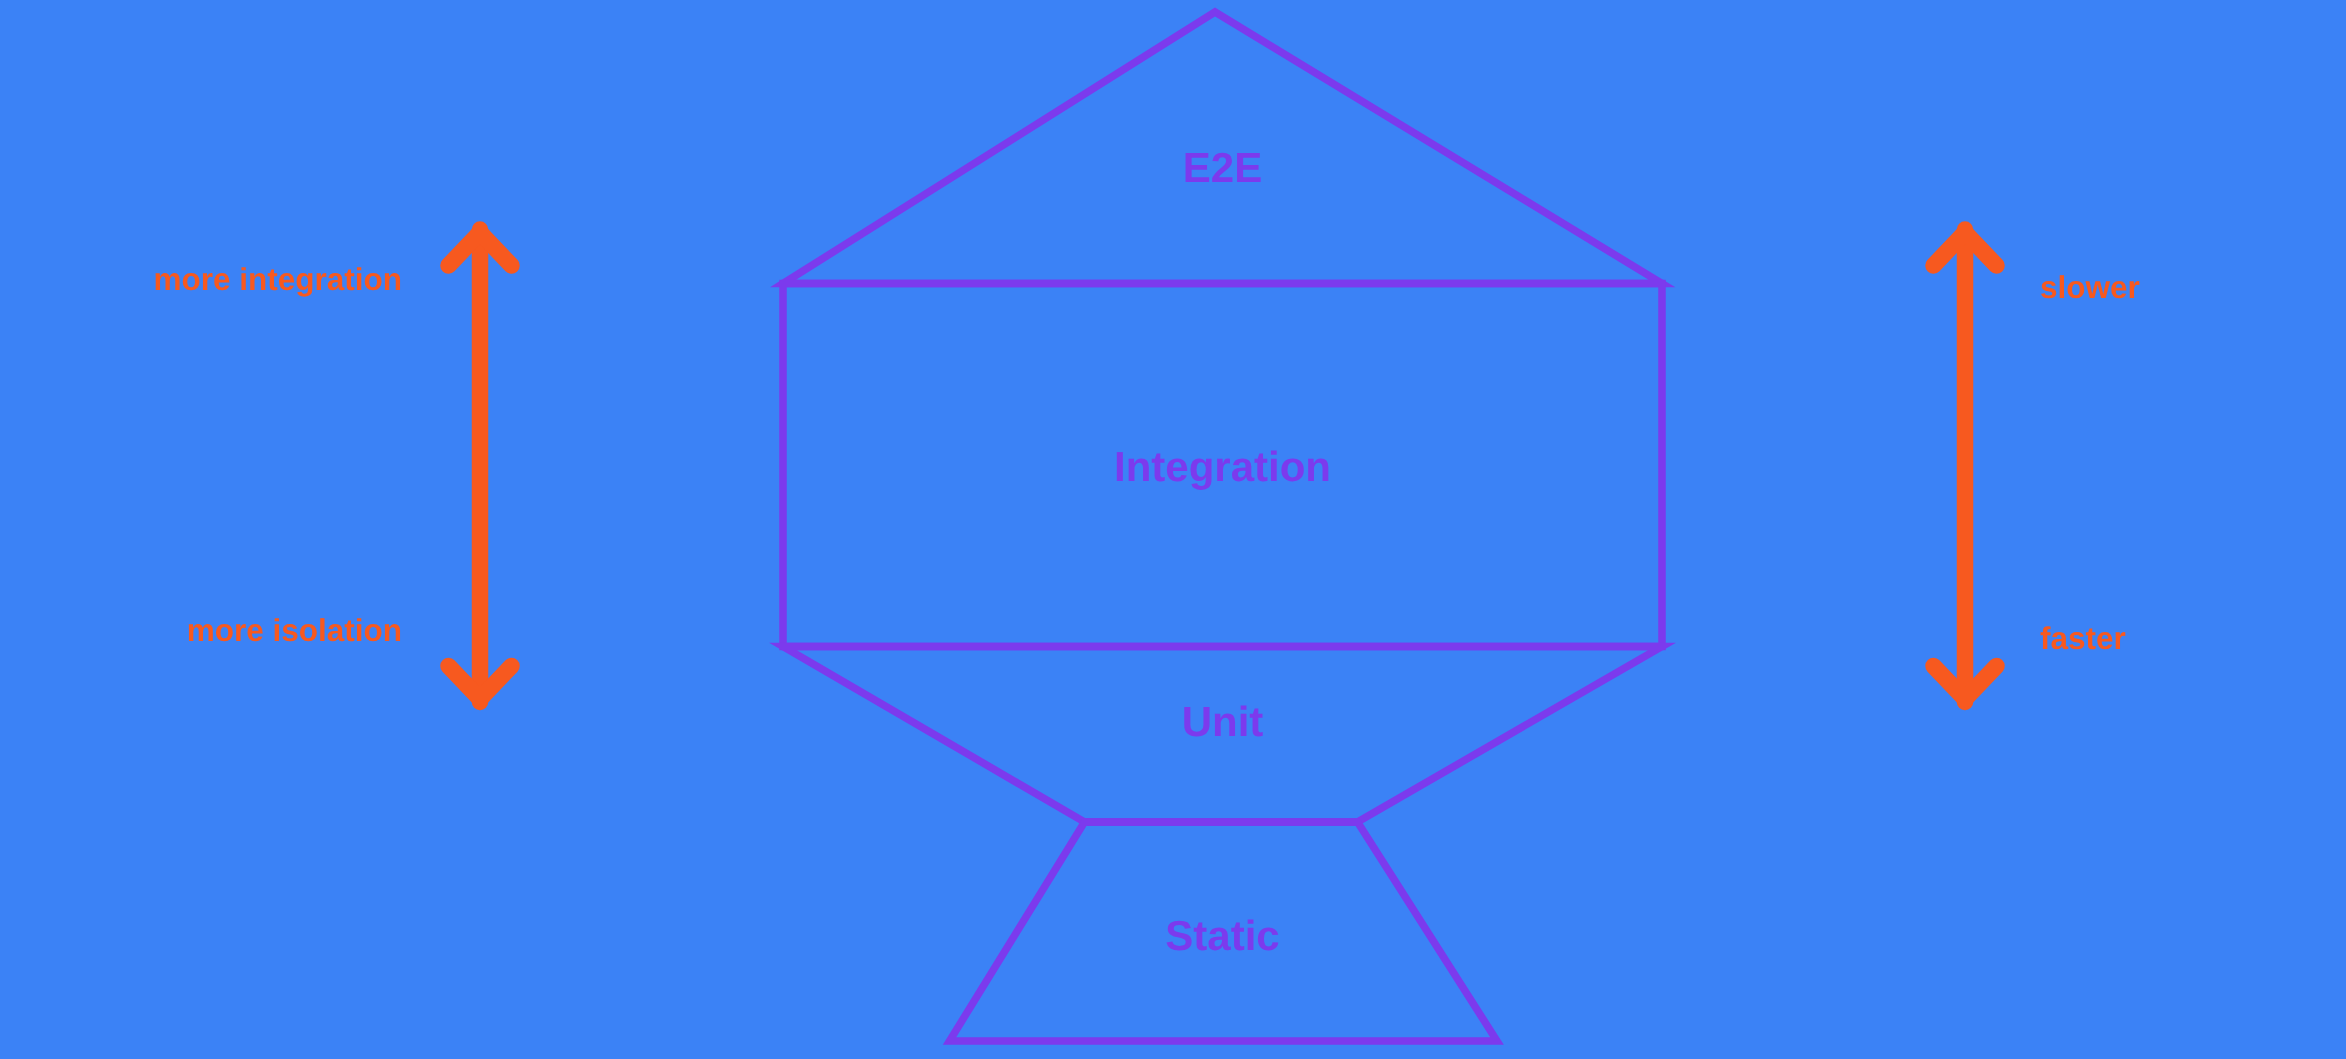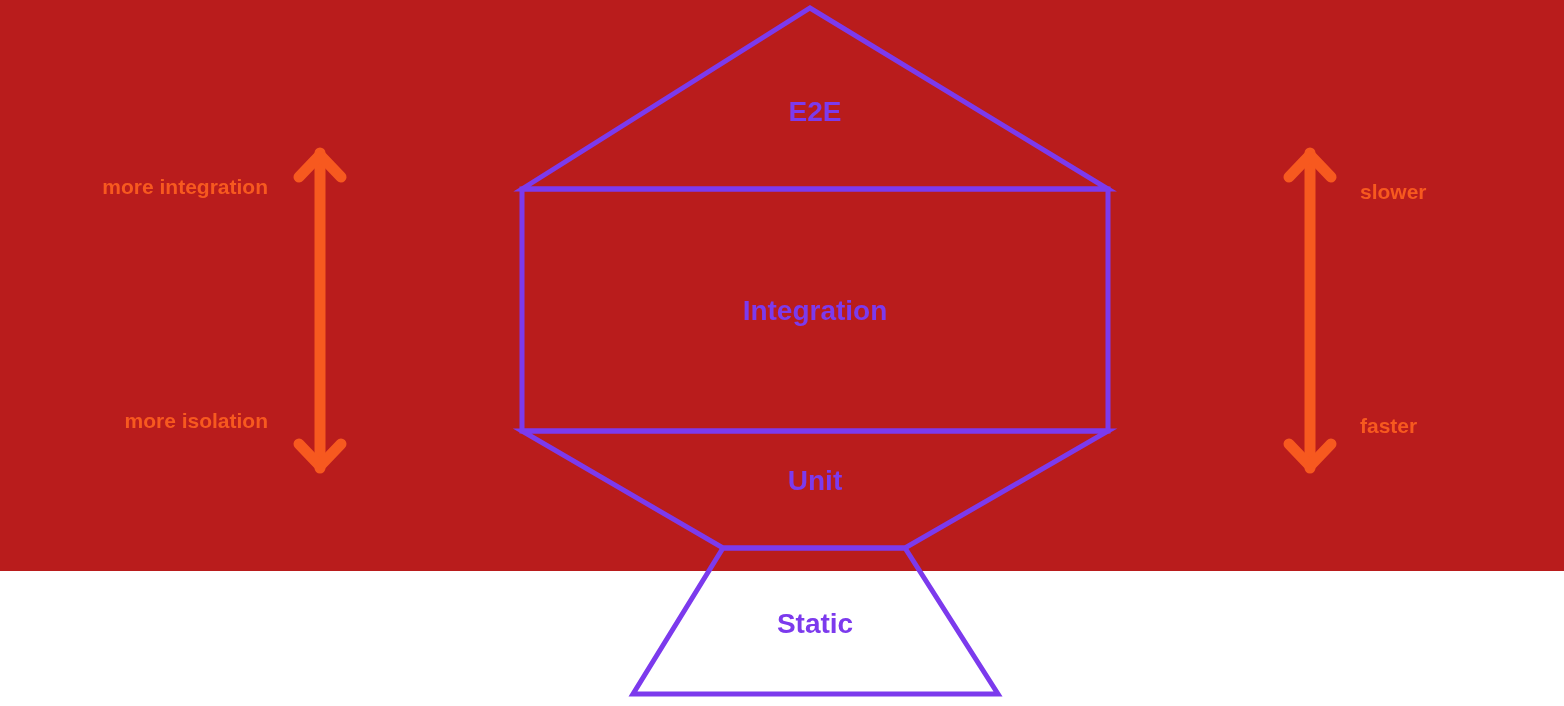--- a/index.html
+++ b/index.html
@@ -9,22 +9,22 @@
   }
   body {
     width: 1564px;
     height: 706px;
     font-family: "Liberation Sans", sans-serif;
     overflow: hidden;
   }
   #canvas {
     position: relative;
     width: 1564px;
-    height: 571px;
-    background: #b91c1c;
+    height: 706px;
+    background: #3b82f6;
   }
   #diagram-svg {
     position: absolute;
     left: 0;
     top: 0;
     width: 1564px;
     height: 706px;
     display: block;
   }
   .layer-label {

